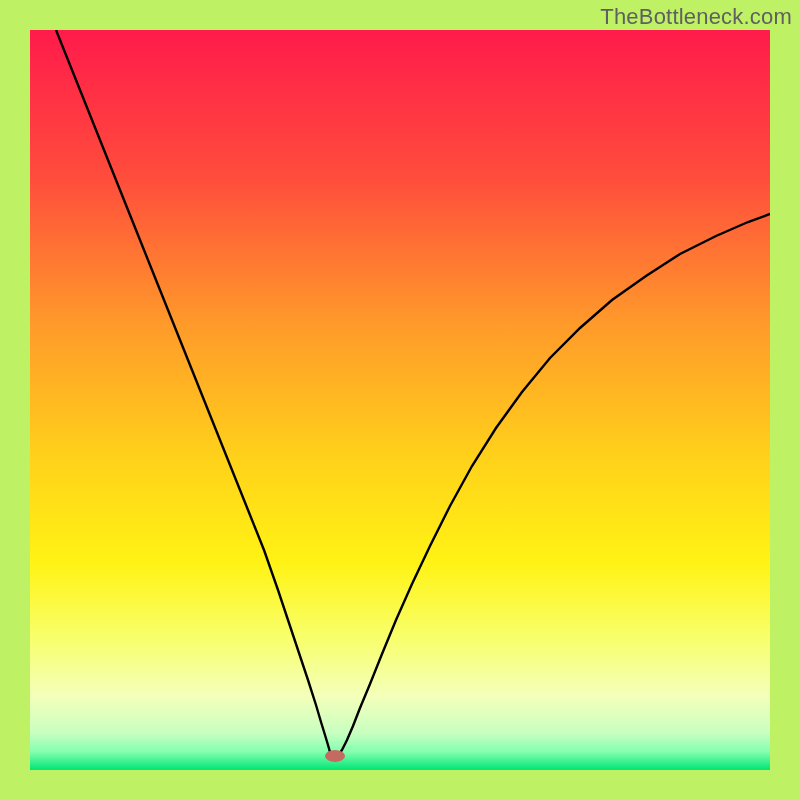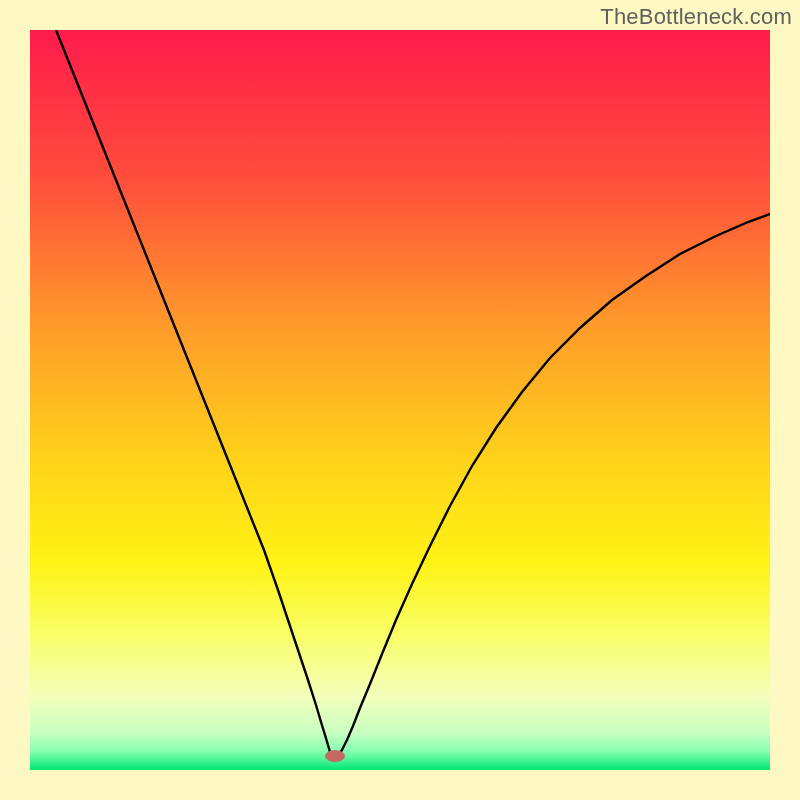--- a/index.html
+++ b/index.html
@@ -8,21 +8,21 @@
     width: 800px;
     height: 800px;
     background: #000;
     overflow: hidden;
     font-family: Arial, Helvetica, sans-serif;
   }
   .frame {
     position: relative;
     width: 800px;
     height: 800px;
-    background: #fef9c3;
+    background: #bef264;
   }
   .watermark {
     position: absolute;
     top: 4px;
     right: 8px;
     color: #606060;
     font-size: 22px;
     font-weight: 500;
     letter-spacing: 0.2px;
     z-index: 3;

